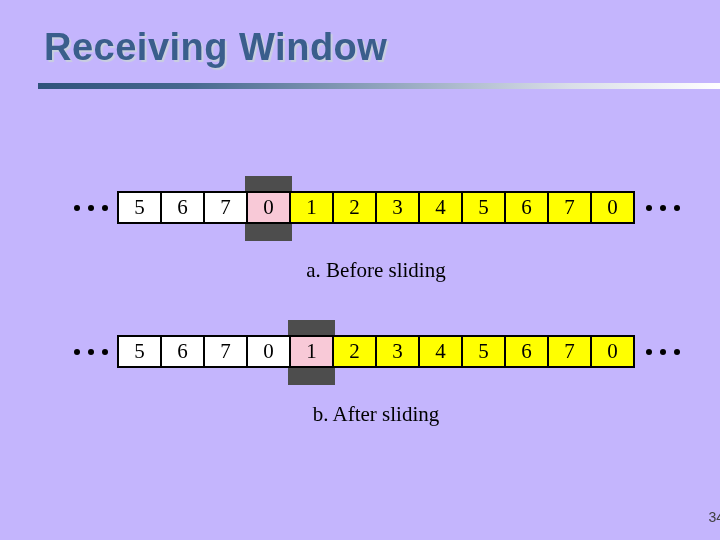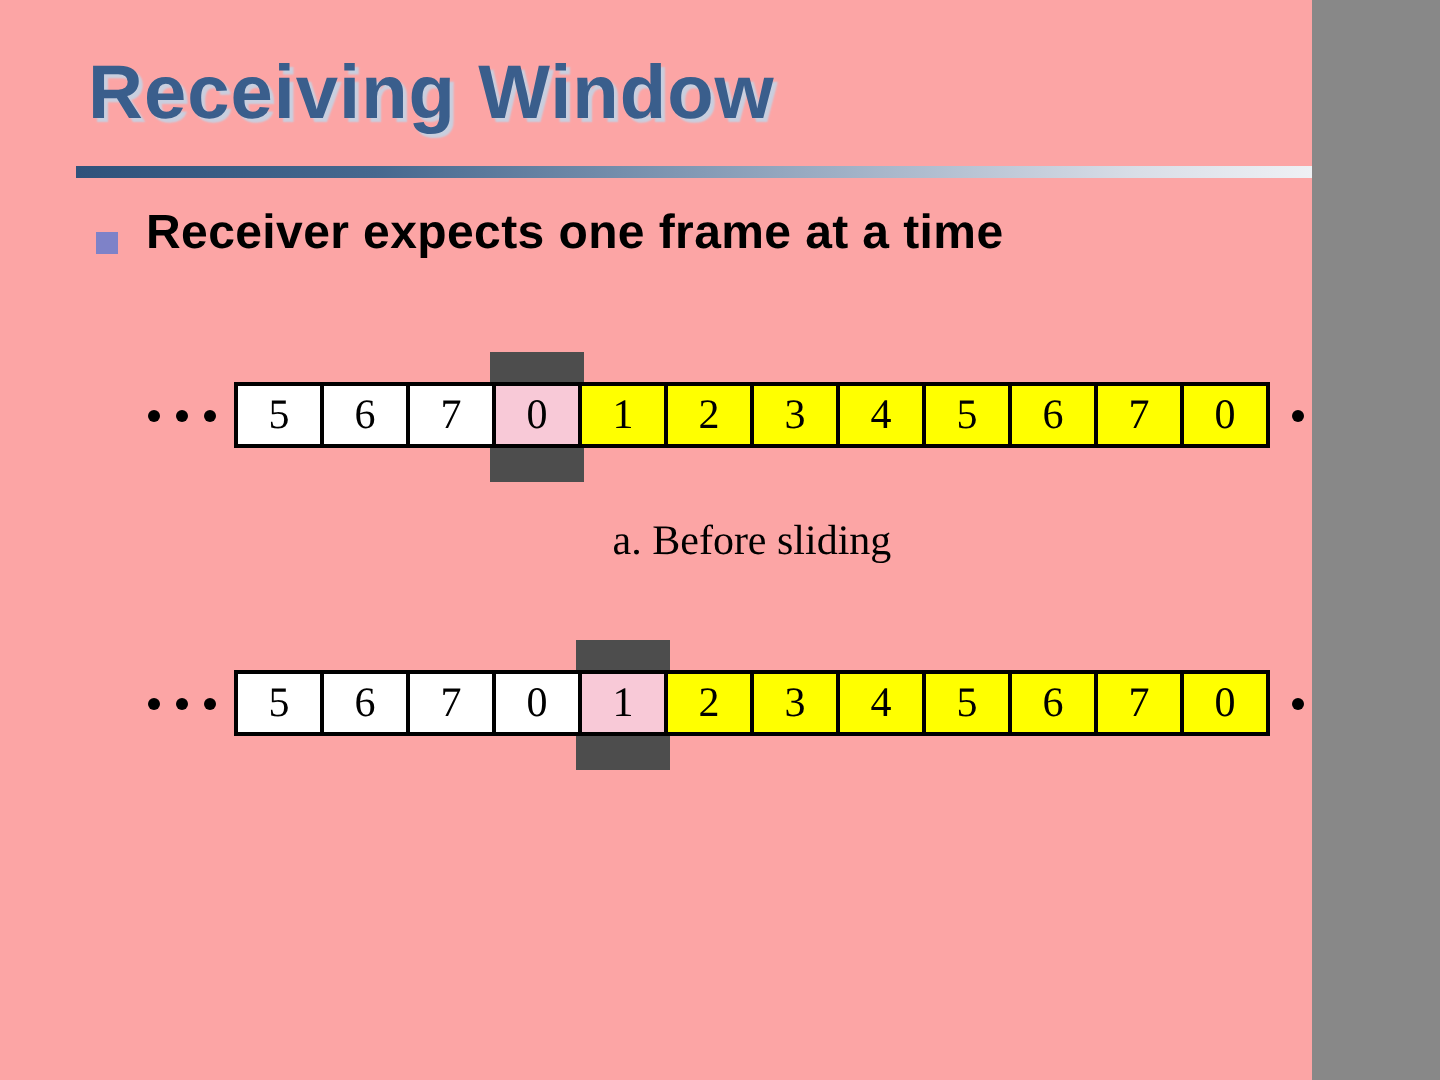--- a/index.html
+++ b/index.html
@@ -1,21 +1,21 @@
 <!DOCTYPE html>
 <html><head>
 <meta charset="utf-8">
 <style>
   html, body { margin: 0; padding: 0; }
   body { background: #888; }
   .slide {
     position: relative;
-    width: 656px;
+    width: 720px;
     height: 540px;
-    background: #fca5a5;
+    background: #c4b5fd;
     overflow: hidden;
     font-family: "Liberation Sans", sans-serif;
   }
 
   
   .title {
     position: absolute;
     left: 44px;
     top: 26px;
     font-size: 38px;
@@ -137,24 +137,20 @@
 </style>
 </head>
 <body>
 
 <div class="slide" style="--title: #3A5E8C; --divider-start: #2F527B; --bullet: #7E82C8; --cell-yellow: #FFFF00; --cell-window-pink: #F8C9D7; --window-band: #4D4D4D; --page-number: #404040;">
 
   <div class="title">Receiving Window</div>
 
   <div class="divider"></div>
 
-  <div class="bullet-line">
-    <span class="bullet-square"></span>
-    <span class="bullet-text">Receiver expects one frame at a time</span>
-  </div>
 
   <div id="diagram">
       <div class="frame-row row-a">
         <div class="band" style="left: 245px;"></div>
         <div class="dots dots-left">
           <span class="dot"></span>
           <span class="dot"></span>
           <span class="dot"></span>
         </div>
         <div class="cells">
@@ -197,18 +193,19 @@
           <div class="cell yellow">5</div>
           <div class="cell yellow">6</div>
           <div class="cell yellow">7</div>
           <div class="cell yellow">0</div>
         </div>
         <div class="dots dots-right">
           <span class="dot"></span>
           <span class="dot"></span>
           <span class="dot"></span>
         </div>
+        <div class="caption">b. After sliding</div>
       </div>
     </div>
 
   <div class="page-number">34</div>
 
 </div>
 
 </body></html>

